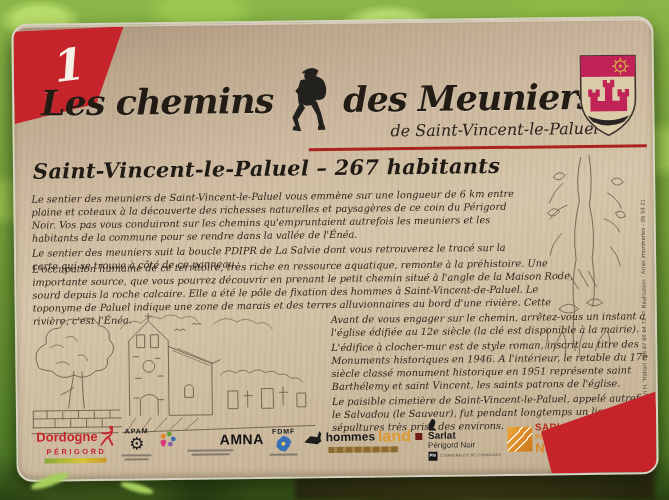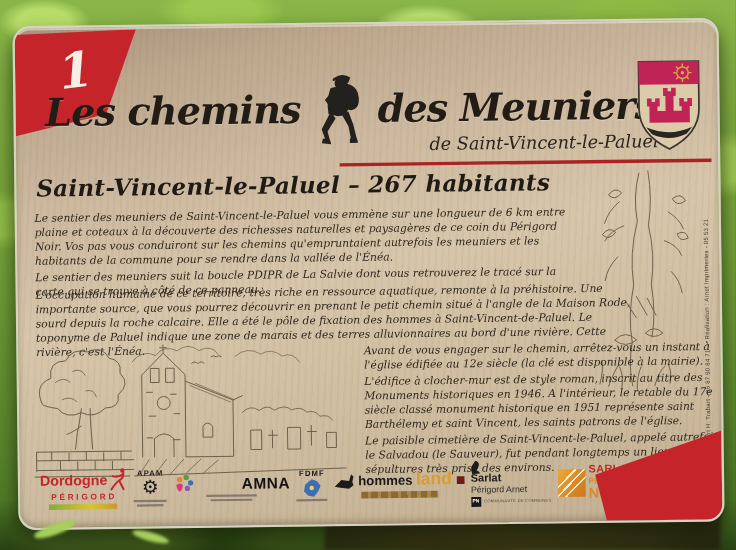--- a/index.html
+++ b/index.html
@@ -263,21 +263,21 @@
           <span class="rl-badge"></span>
         </div>
         <div class="rl-banner"></div>
       </div>
 
       <div class="logo spn-cc">
         <svg width="9" height="12" viewBox="0 0 9 12">
           <path d="M4,0 q4,1 3,5 l-2,4 q3,1 3,3 h-7 q-2,-6 1,-9z" fill="#1b1b1b"></path>
         </svg>
         <span class="sarlat-l1">Sarlat</span>
-        <span class="sarlat-l2">Périgord Arnet</span>
+        <span class="sarlat-l2">Périgord Noir</span>
         <div class="pn-row">
           <span class="pn-square">PN</span>
           <span class="pn-cdc">COMMUNAUTÉ DE COMMUNES</span>
         </div>
       </div>
 
       <div class="logo lg-spn">
         <div class="spn-square"></div>
         <div class="spn-text">
           <span class="spn-l1">SARLAT</span>

